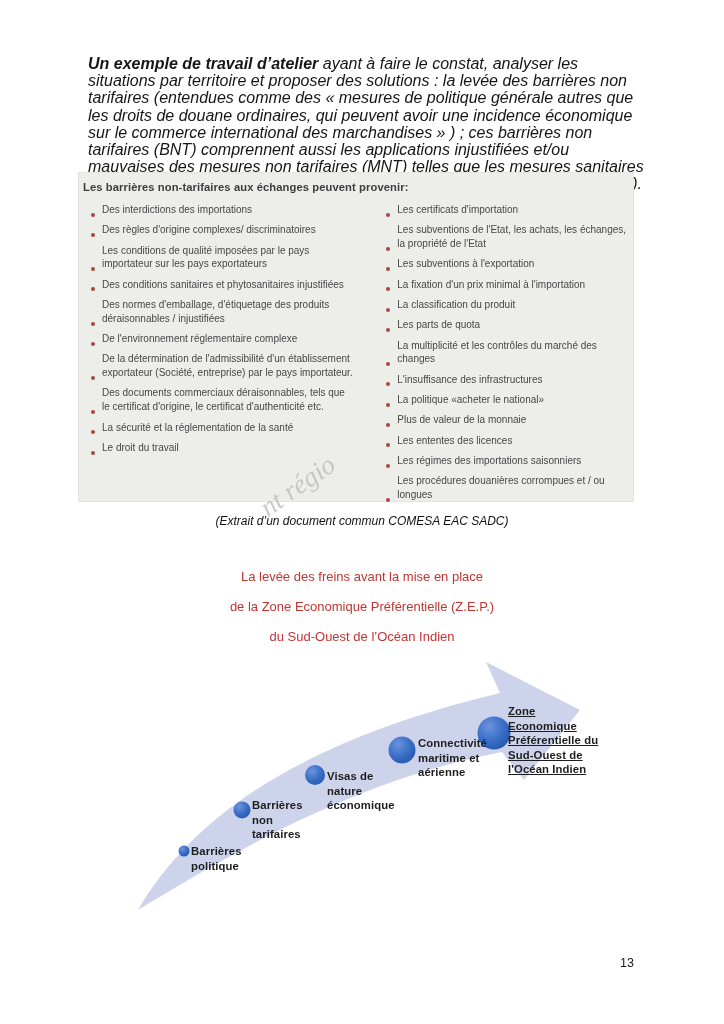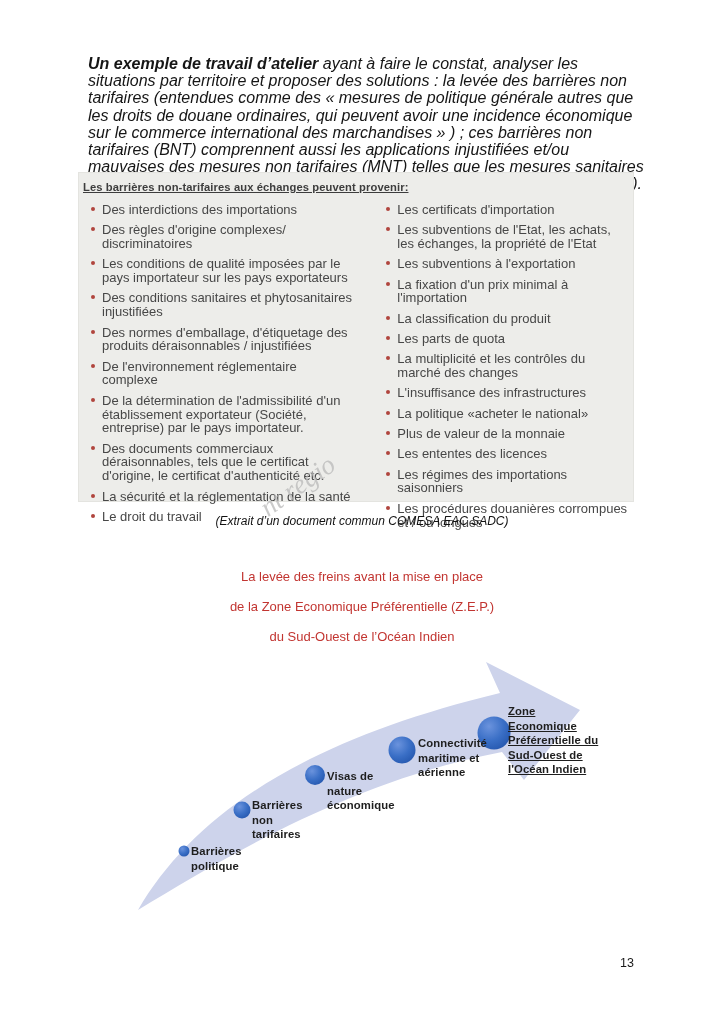--- a/index.html
+++ b/index.html
@@ -23,27 +23,27 @@
   
   .barriers-box{
     position:absolute;left:78px;top:172px;width:556px;height:330px;
     background:#ededea;
     box-shadow:0 0 0 1px #e4e4e0 inset;
     box-sizing:border-box;
     padding:9px 6px 6px 5px;
   }
   .barriers-title{
     font-size:11.2px;font-weight:700;color:#3d3d3d;
-    margin:0 0 10px 0;letter-spacing:.1px;text-decoration:underline;
+    margin:0 0 10px 0;letter-spacing:.1px;
   }
   .columns{display:flex;gap:24px;}
   .col{list-style:none;margin:0;padding:0 0 0 8px;display:flex;flex-direction:column;gap:6.5px;}
   .col.left{width:268px;}
   .col.right{width:246px;}
-  .col li{display:flex;align-items:flex-start;gap:7px;font-size:13px;line-height:13.8px;color:#474747;}
+  .col li{display:flex;align-items:flex-end;gap:7px;font-size:10px;line-height:13.8px;color:#474747;}
   .dot{
     flex:0 0 auto;width:4px;height:4px;border-radius:50%;
     background:#b0453e;margin-top:4px;
   }
 
   
   .watermark{
     position:absolute;left:272px;top:492px;width:160px;
     font-family:"Liberation Serif","DejaVu Serif",serif;
     font-style:italic;font-size:27px;color:#b9b9b9;opacity:.75;

